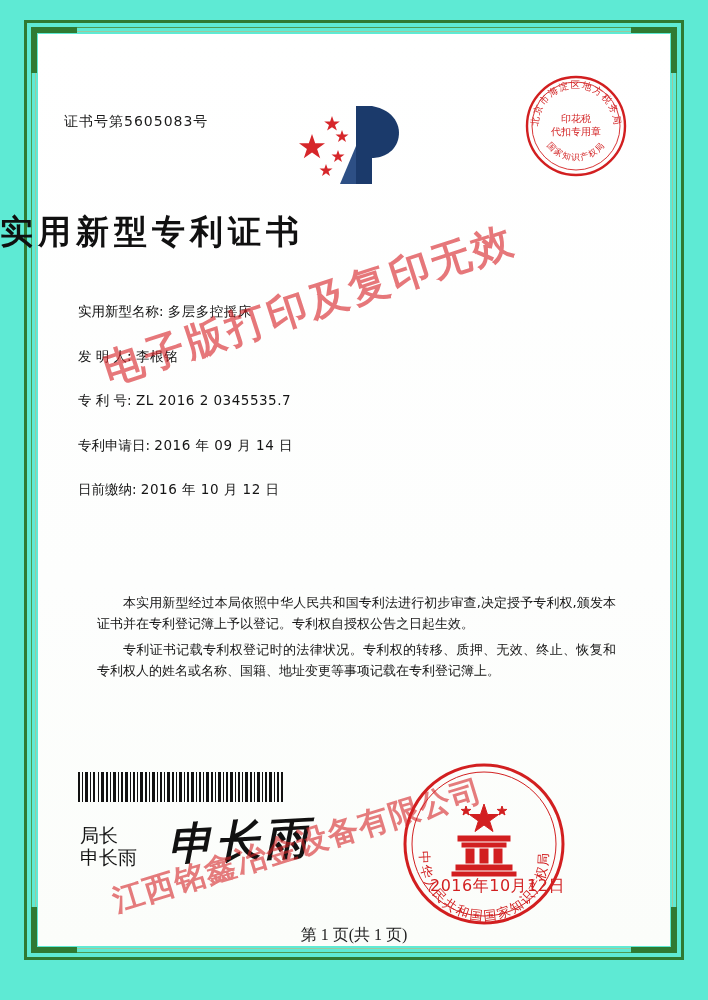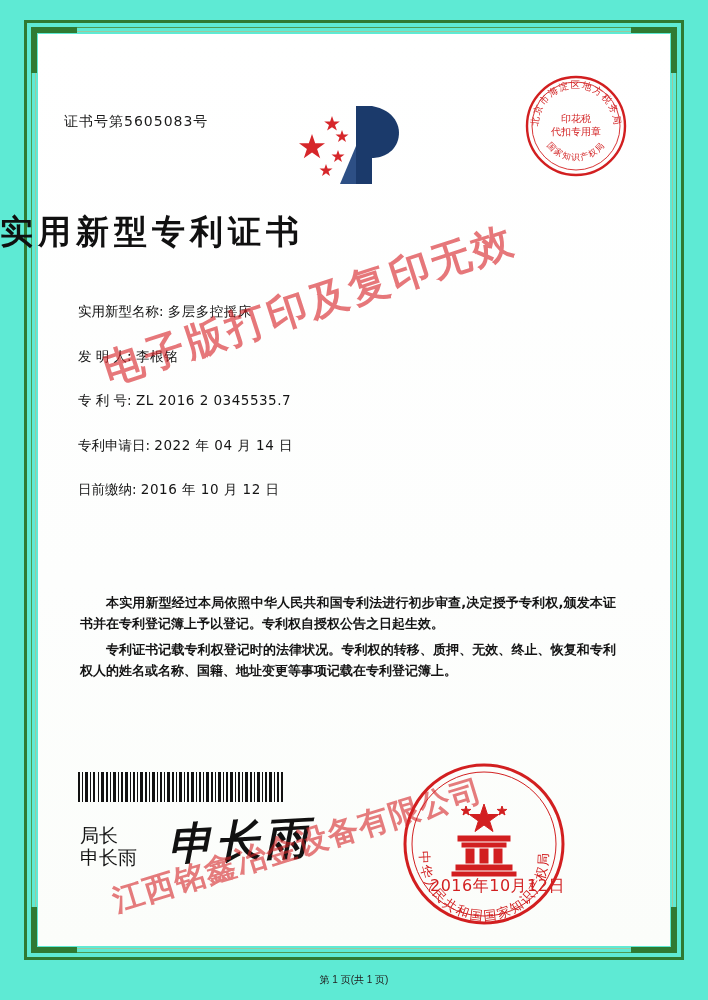--- a/index.html
+++ b/index.html
@@ -121,24 +121,23 @@
   .body-text {
     position: absolute;
     left: 80px; top: 592px;
     width: 536px;
     font-size: 13px;
     line-height: 21px;
     color: #141414;
     font-family: "DejaVu Sans", "Liberation Sans", sans-serif;
   }
   .body-text p {
-    margin: 0 0 5px 0;
+    margin: 0 0 5px 17px;
     text-indent: 26px;
     text-align: justify;
-    font-weight: bold;
   }
 
   
   .barcode {
     position: absolute;
     left: 78px; top: 772px;
     width: 206px; height: 30px;
   }
 
   
@@ -176,24 +175,23 @@
     font-family: "DejaVu Sans", "Liberation Sans", sans-serif;
     letter-spacing: 0.5px;
   }
 
   
   .footer {
     position: absolute;
     left: 0; top: 925px;
     width: 708px;
     text-align: center;
-    font-size: 10px;
+    font-size: 16px;
     color: #222;
-    font-family: Liberation Sans, sans-serif;
-    margin-top: 48px;
+    font-family: Liberation Serif, serif;
   }
 
   
   .wm-invalid {
     position: absolute;
     left: 96px; top: 345px;
     width: 560px;
     font-size: 40px;
     font-weight: bold;
     color: rgba(214,36,40,0.62);
@@ -275,21 +273,21 @@
     <div class="field-row">
       <span class="field-label">发  明  人:</span>
       <span class="field-value">李根铭</span>
     </div>
     <div class="field-row">
       <span class="field-label">专  利  号:</span>
       <span class="field-value">ZL 2016 2 0345535.7</span>
     </div>
     <div class="field-row">
       <span class="field-label">专利申请日:</span>
-      <span class="field-value">2022 年 04 月 14 日</span>
+      <span class="field-value">2016 年 09 月 14 日</span>
     </div>
     <div class="field-row">
       <span class="field-label">日前缴纳:</span>
       <span class="field-value">2016 年 10 月 12 日</span>
     </div>
   </div>
 
   <div class="body-text">
     <p>本实用新型经过本局依照中华人民共和国专利法进行初步审查,决定授予专利权,颁发本证书并在专利登记簿上予以登记。专利权自授权公告之日起生效。</p>
     <p>专利证书记载专利权登记时的法律状况。专利权的转移、质押、无效、终止、恢复和专利权人的姓名或名称、国籍、地址变更等事项记载在专利登记簿上。</p>

